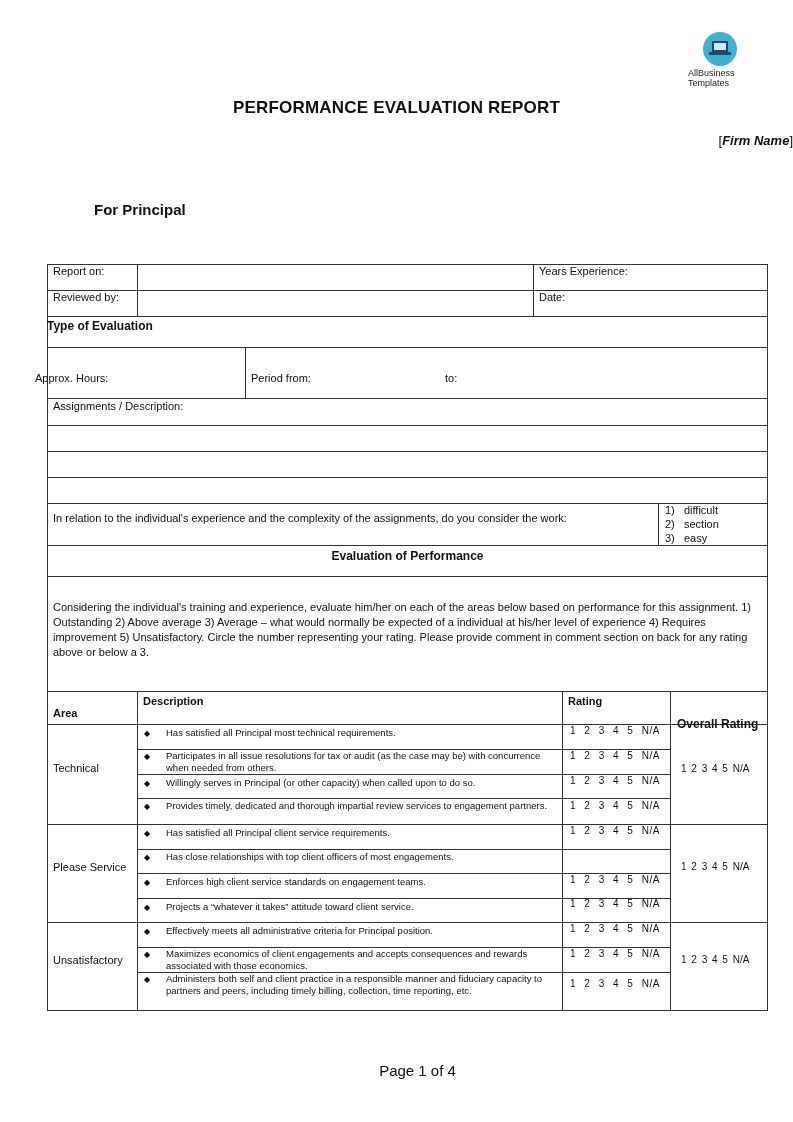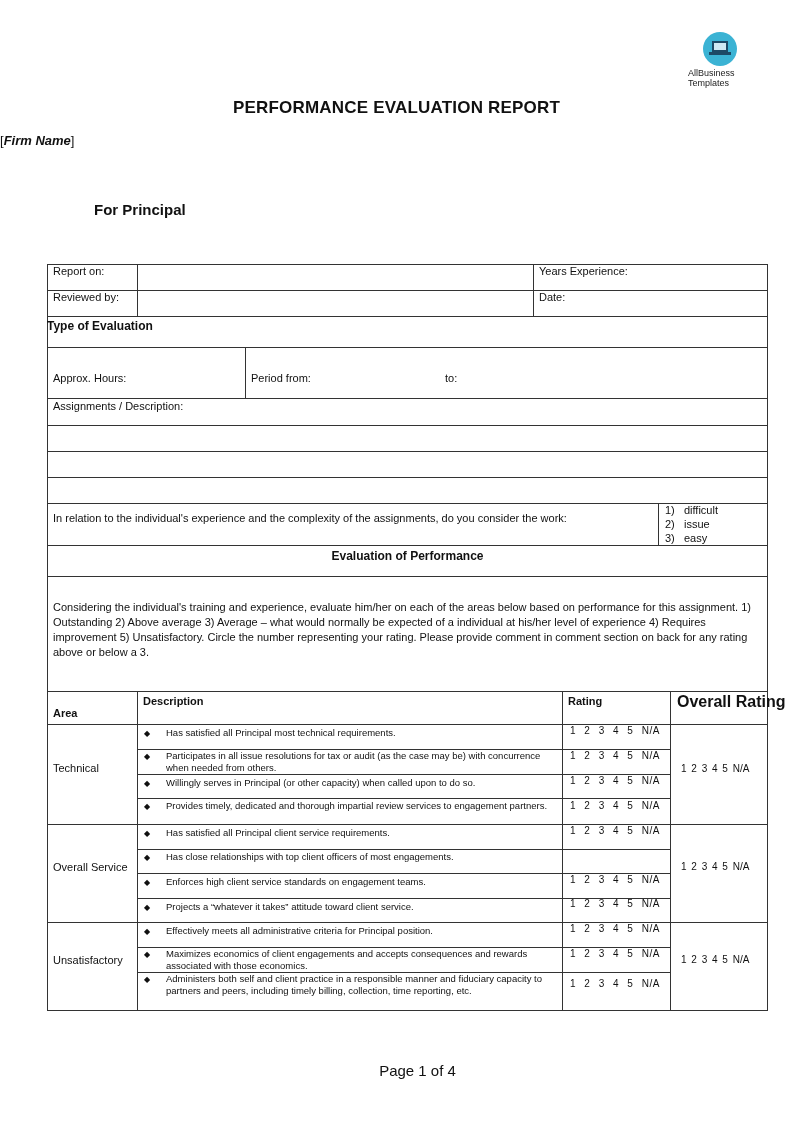--- a/index.html
+++ b/index.html
@@ -3,21 +3,21 @@
 <meta charset="utf-8">
 <style>
   html,body{margin:0;padding:0;background:#fff;}
   body{width:793px;height:1122px;position:relative;overflow:hidden;font-family:"Liberation Sans",sans-serif;color:#111;}
   .logo{position:absolute;left:688px;top:32px;width:64px;text-align:left;}
   .logo .circle{width:34px;height:34px;border-radius:50%;background:#3bb3d4;margin:0 auto;position:relative;}
   .logo .screen{position:absolute;left:9px;top:9px;width:16px;height:11px;border:2px solid #1d4a66;background:#cfe9f3;box-sizing:border-box;}
   .logo .base{position:absolute;left:6px;top:20px;width:22px;height:3px;background:#1d4a66;}
   .logo .txt{font-size:9px;line-height:10px;color:#222;margin-top:2px;}
   .title{position:absolute;left:0;width:793px;top:98px;text-align:center;font-weight:bold;font-size:17px;letter-spacing:.2px;}
-  .firm{position:absolute;left:0;width:793px;top:133px;text-align:left;font-size:13px;}
+  .firm{position:absolute;left:0;width:793px;top:133px;text-align:right;font-size:13px;}
   .firm i{font-weight:bold;}
   .subtitle{position:absolute;left:94px;top:201px;font-size:15px;font-weight:bold;}
   .footer{position:absolute;left:0;width:793px;top:1062px;text-align:center;font-size:15px;padding-left:21px;}
   .cell{position:absolute;box-sizing:border-box;font-size:11px;}
   .hl{position:absolute;height:0;border-top:1px solid #333;}
   .vl{position:absolute;width:0;border-left:1px solid #333;}
   .lbl{position:absolute;font-size:11px;}
   .hdr{position:absolute;font-size:12px;font-weight:bold;}
   .desc{position:absolute;font-size:9.5px;line-height:11.5px;}
   .bullet{position:absolute;font-size:8px;}
@@ -62,32 +62,32 @@
   <div class="vl" style="left:245px;top:347px;height:51px"></div>
   <div class="vl" style="left:658px;top:503px;height:42px"></div>
 
   <div class="lbl" style="left:53px;top:265px">Report on:</div>
   <div class="cell" style="left:139px;top:265px;width:393px;height:24px"></div>
   <div class="lbl" style="left:539px;top:265px">Years Experience:</div>
   <div class="lbl" style="left:53px;top:291px">Reviewed by:</div>
   <div class="cell" style="left:139px;top:291px;width:393px;height:24px"></div>
   <div class="lbl" style="left:539px;top:291px">Date:</div>
   <div class="hdr" style="left:47px;width:721px;text-align:left;top:319px">Type of Evaluation</div>
-  <div class="lbl" style="left:53px;top:372px">Approx. Hours:</div>
+  <div class="lbl" style="left:35px;top:372px">Approx. Hours:</div>
   <div class="lbl" style="left:251px;top:372px">Period from:</div>
   <div class="lbl" style="left:445px;top:372px">to:</div>
   <div class="lbl" style="left:53px;top:400px">Assignments / Description:</div>
   <div class="cell" style="left:49px;top:426px;width:717px;height:24px"></div>
   <div class="cell" style="left:49px;top:452px;width:717px;height:24px"></div>
   <div class="cell" style="left:49px;top:478px;width:717px;height:24px"></div>
 
   <div class="lbl" style="left:53px;top:512px">In relation to the individual's experience and the complexity of the assignments, do you consider the work:</div>
   <div>
     <div class="lbl" style="left:665px;top:504px"><span>1)</span>&nbsp;&nbsp;&nbsp;<span>difficult</span></div>
-    <div class="lbl" style="left:665px;top:518px"><span>2)</span>&nbsp;&nbsp;&nbsp;<span>issue</span></div>
+    <div class="lbl" style="left:665px;top:518px"><span>2)</span>&nbsp;&nbsp;&nbsp;<span>section</span></div>
     <div class="lbl" style="left:665px;top:532px"><span>3)</span>&nbsp;&nbsp;&nbsp;<span>easy</span></div>
   </div>
 
   <div class="hdr" style="left:47px;width:721px;text-align:center;top:549px">Evaluation of Performance</div>
   <div class="lbl" style="left:53px;top:600px;width:710px;line-height:15px">Considering the individual's training and experience, evaluate him/her on each of the areas below based on performance for this assignment. 1) Outstanding  2) Above average  3)  Average – what would normally be expected of a individual at his/her level of experience 4)  Requires improvement 5)  Unsatisfactory. Circle the number representing your rating. Please provide comment in comment section on back for any rating above or below a 3.</div>
 </div>
 
 <div>
   <div class="vl" style="left:137px;top:691px;height:319px"></div>
   <div class="vl" style="left:562px;top:691px;height:319px"></div>
@@ -102,38 +102,38 @@
   <div class="hl" style="left:137px;width:533px;top:798px"></div>
   <div class="hl" style="left:137px;width:533px;top:849px"></div>
   <div class="hl" style="left:137px;width:533px;top:873px"></div>
   <div class="hl" style="left:137px;width:533px;top:898px"></div>
   <div class="hl" style="left:137px;width:533px;top:947px"></div>
   <div class="hl" style="left:137px;width:533px;top:972px"></div>
 
   <div class="hdr" style="left:53px;top:707px;font-size:11px">Area</div>
   <div class="hdr" style="left:143px;top:695px;font-size:11px">Description</div>
   <div class="hdr" style="left:568px;top:695px;font-size:11px">Rating</div>
-  <div class="hdr" style="left:677px;top:693px;font-size:16px">Overall Rating</div>
+  <div class="hdr" style="left:677px;top:717px;font-size:12px">Overall Rating</div>
 
   <div class="lbl" style="left:53px;top:762px">Technical</div>
   <div class="bullet" style="left:144px;top:729px">◆</div>
   <div class="desc" style="left:166px;top:727px;width:390px">Has satisfied all Principal most technical requirements.</div>
   <div class="rate" style="left:570px;top:725px">1 2 3 4 5 N/A</div>
   <div class="bullet" style="left:144px;top:752px">◆</div>
   <div class="desc" style="left:166px;top:750px;width:390px">Participates in all issue resolutions for tax or audit (as the case may be) with concurrence when needed from others.</div>
   <div class="rate" style="left:570px;top:750px">1 2 3 4 5 N/A</div>
   <div class="bullet" style="left:144px;top:779px">◆</div>
   <div class="desc" style="left:166px;top:777px;width:390px">Willingly serves in Principal (or other capacity) when called upon to do so.</div>
   <div class="rate" style="left:570px;top:775px">1 2 3 4 5 N/A</div>
   <div class="bullet" style="left:144px;top:802px">◆</div>
   <div class="desc" style="left:166px;top:800px;width:390px">Provides timely, dedicated and thorough impartial review services to engagement partners.</div>
   <div class="rate" style="left:570px;top:800px">1 2 3 4 5 N/A</div>
   <div class="orate" style="left:681px;top:763px">1 2 3 4 5 N/A</div>
 
-  <div class="lbl" style="left:53px;top:861px">Overall Service</div>
+  <div class="lbl" style="left:53px;top:861px">Please Service</div>
   <div class="bullet" style="left:144px;top:829px">◆</div>
   <div class="desc" style="left:166px;top:827px;width:390px">Has satisfied all Principal client service requirements.</div>
   <div class="rate" style="left:570px;top:825px">1 2 3 4 5 N/A</div>
   <div class="bullet" style="left:144px;top:853px">◆</div>
   <div class="desc" style="left:166px;top:851px;width:390px">Has close relationships with top client officers of most engagements.</div>
   <div class="rate" style="left:570px;top:851px"></div>
   <div class="bullet" style="left:144px;top:878px">◆</div>
   <div class="desc" style="left:166px;top:876px;width:390px">Enforces high client service standards on engagement teams.</div>
   <div class="rate" style="left:570px;top:874px">1 2 3 4 5 N/A</div>
   <div class="bullet" style="left:144px;top:903px">◆</div>

